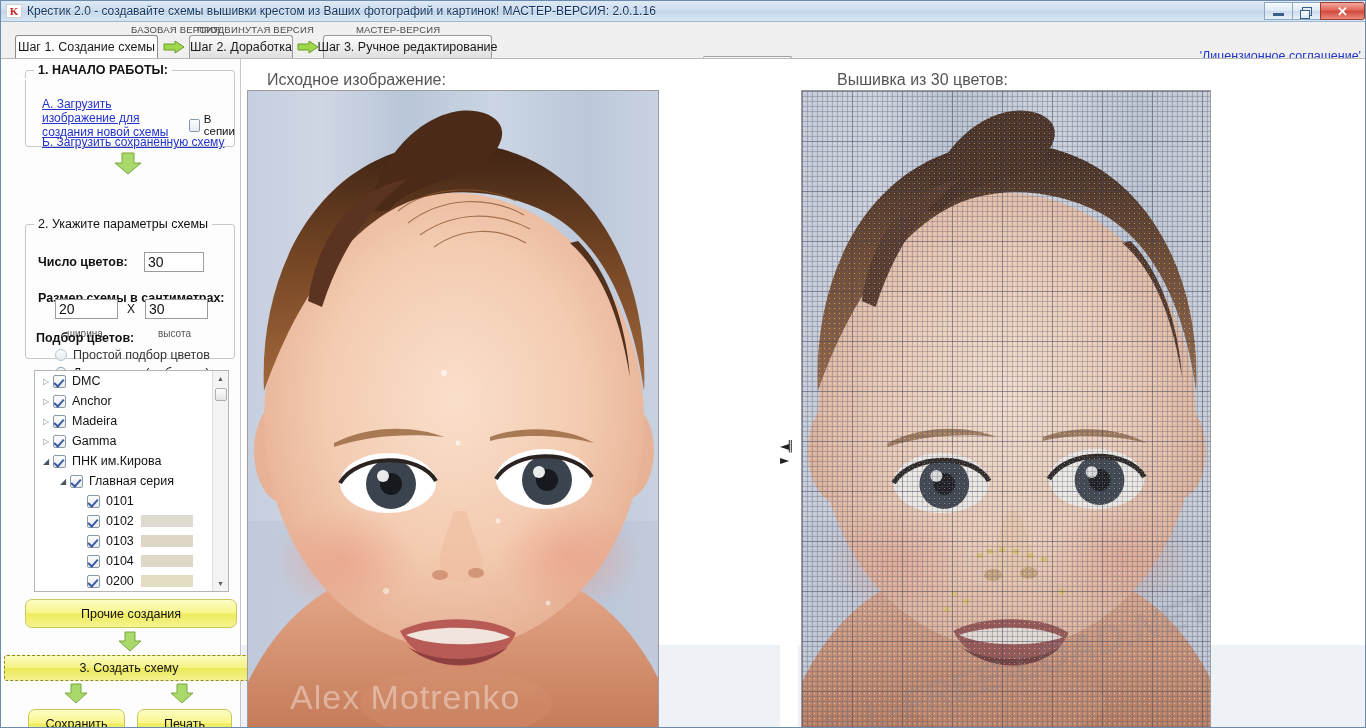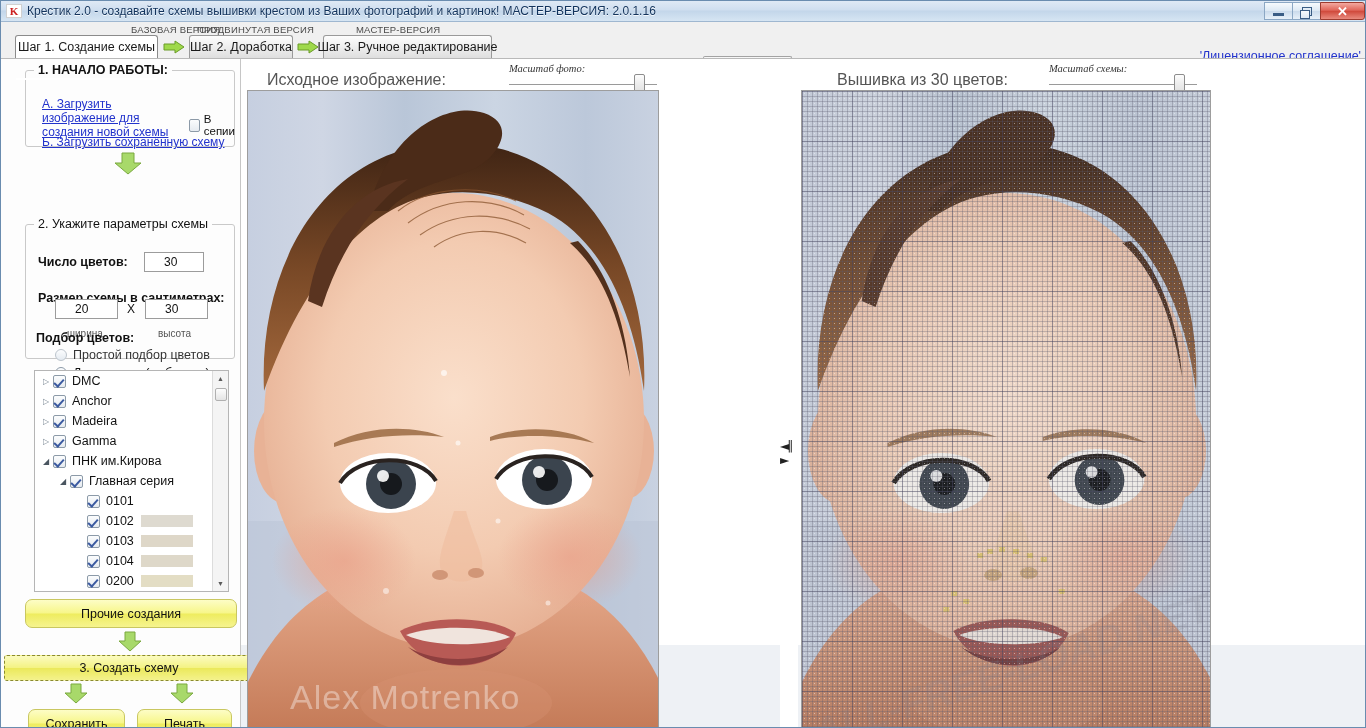--- a/index.html
+++ b/index.html
@@ -171,22 +171,22 @@
     vertical-align: middle; position: relative;
   }
   .radio.on::after {
     content:""; position:absolute; left:3px; top:3px; width:4px; height:4px;
     border-radius:50%; background:#2f6fbf;
   }
   .radio.dim { border-color:#bcc4cc; }
 
   .tin {
     border: 1px solid #9c9c9c; background: #fff;
-    font-size: 12px; font-family: "Liberation Sans", sans-serif;
-    color: #111; padding: 1px 19px; height: 20px;
+    font-size: 14px; font-family: "Liberation Sans", sans-serif;
+    color: #111; padding: 1px 3px; height: 20px;
   }
 
   .cap { font-size: 10px; color: #555; margin-top: 8px; }
 
   
   .tree {
     position: absolute; left: 33px; top: 311px;
     width: 195px; height: 222px;
     background: #fff; border: 1px solid #b5b5b5;
     overflow: hidden;
@@ -491,25 +491,20 @@
       <svg class="garrow" style="left:168px; top:624px; width:26px; height:22px;" viewBox="0 0 26 22">
         <path d="M8 1 H18 V10 H24 L13 20 L2 10 H8 Z" fill="#a8d96a" stroke="#7aa93f" stroke-width="1"></path>
       </svg>
 
       <div class="ybtn" style="left:27px; top:650px; width:97px; height:29px;">Сохранить</div>
       <div class="ybtn" style="left:136px; top:650px; width:95px; height:29px;">Печать</div>
     </div>
 
     <div class="panelhdr" style="left:266px; top:12px;">Исходное изображение:</div>
 
-    <div class="slider-wrap" style="left:508px; top:4px; width:160px; height:30px;">
-      <div class="slider-lbl">Масштаб фото:</div>
-      <div class="slider-track" style="top:21px;"></div>
-      <div class="slider-thumb" id="photo-thumb" style="top: 11px; left: 125.24px;"></div>
-    </div>
 
     <div class="photo" style="left:246px; top:31px; width:412px; height:640px;">
       <svg width="412" height="640" viewBox="0 0 412 640" preserveAspectRatio="none">
         <defs>
           <linearGradient id="bgp" x1="0" y1="0" x2="1" y2="0">
             <stop offset="0%" stop-color="#c6cfe0"></stop>
             <stop offset="18%" stop-color="#cfd6e4"></stop>
             <stop offset="38%" stop-color="#b9c6d8"></stop>
             <stop offset="60%" stop-color="#cbd5e3"></stop>
             <stop offset="82%" stop-color="#bcc8da"></stop>
@@ -604,25 +599,20 @@
       </svg>
       <div class="wm" style="left:42px; bottom:12px;">Alex Motrenko</div>
     </div>
 
     <div class="splitter">
       <span class="split-glyph">◄||►</span>
     </div>
 
     <div class="panelhdr" style="left:836px; top:12px;">Вышивка из 30 цветов:</div>
 
-    <div class="slider-wrap" style="left:1048px; top:4px; width:160px; height:30px;">
-      <div class="slider-lbl">Масштаб схемы:</div>
-      <div class="slider-track" style="top:21px;"></div>
-      <div class="slider-thumb" id="pattern-thumb" style="top: 11px; left: 125.24px;"></div>
-    </div>
 
     <div class="pattern" style="left:800px; top:31px; width:410px; height:640px;">
       <svg width="410" height="640" viewBox="0 0 412 640" preserveAspectRatio="none" style="image-rendering:pixelated; filter:saturate(0.82) contrast(0.94) blur(0.3px);">
         <rect x="0" y="0" width="412" height="640" fill="url(#bgp)"></rect>
         <rect x="0" y="430" width="412" height="210" fill="#b9c4d6" opacity="0.5"></rect>
         <path d="M-20 640 C20 520 90 470 206 468 C322 470 392 520 432 640 Z" fill="url(#shoulder)"></path>
         <ellipse cx="36" cy="360" rx="30" ry="52" fill="#e8b296"></ellipse>
         <ellipse cx="378" cy="360" rx="28" ry="48" fill="#e8b296"></ellipse>
         <ellipse cx="206" cy="330" rx="190" ry="228" fill="url(#skin)"></ellipse>
         <path d="M16 300 C10 170 80 52 206 52 C332 52 402 170 396 300

